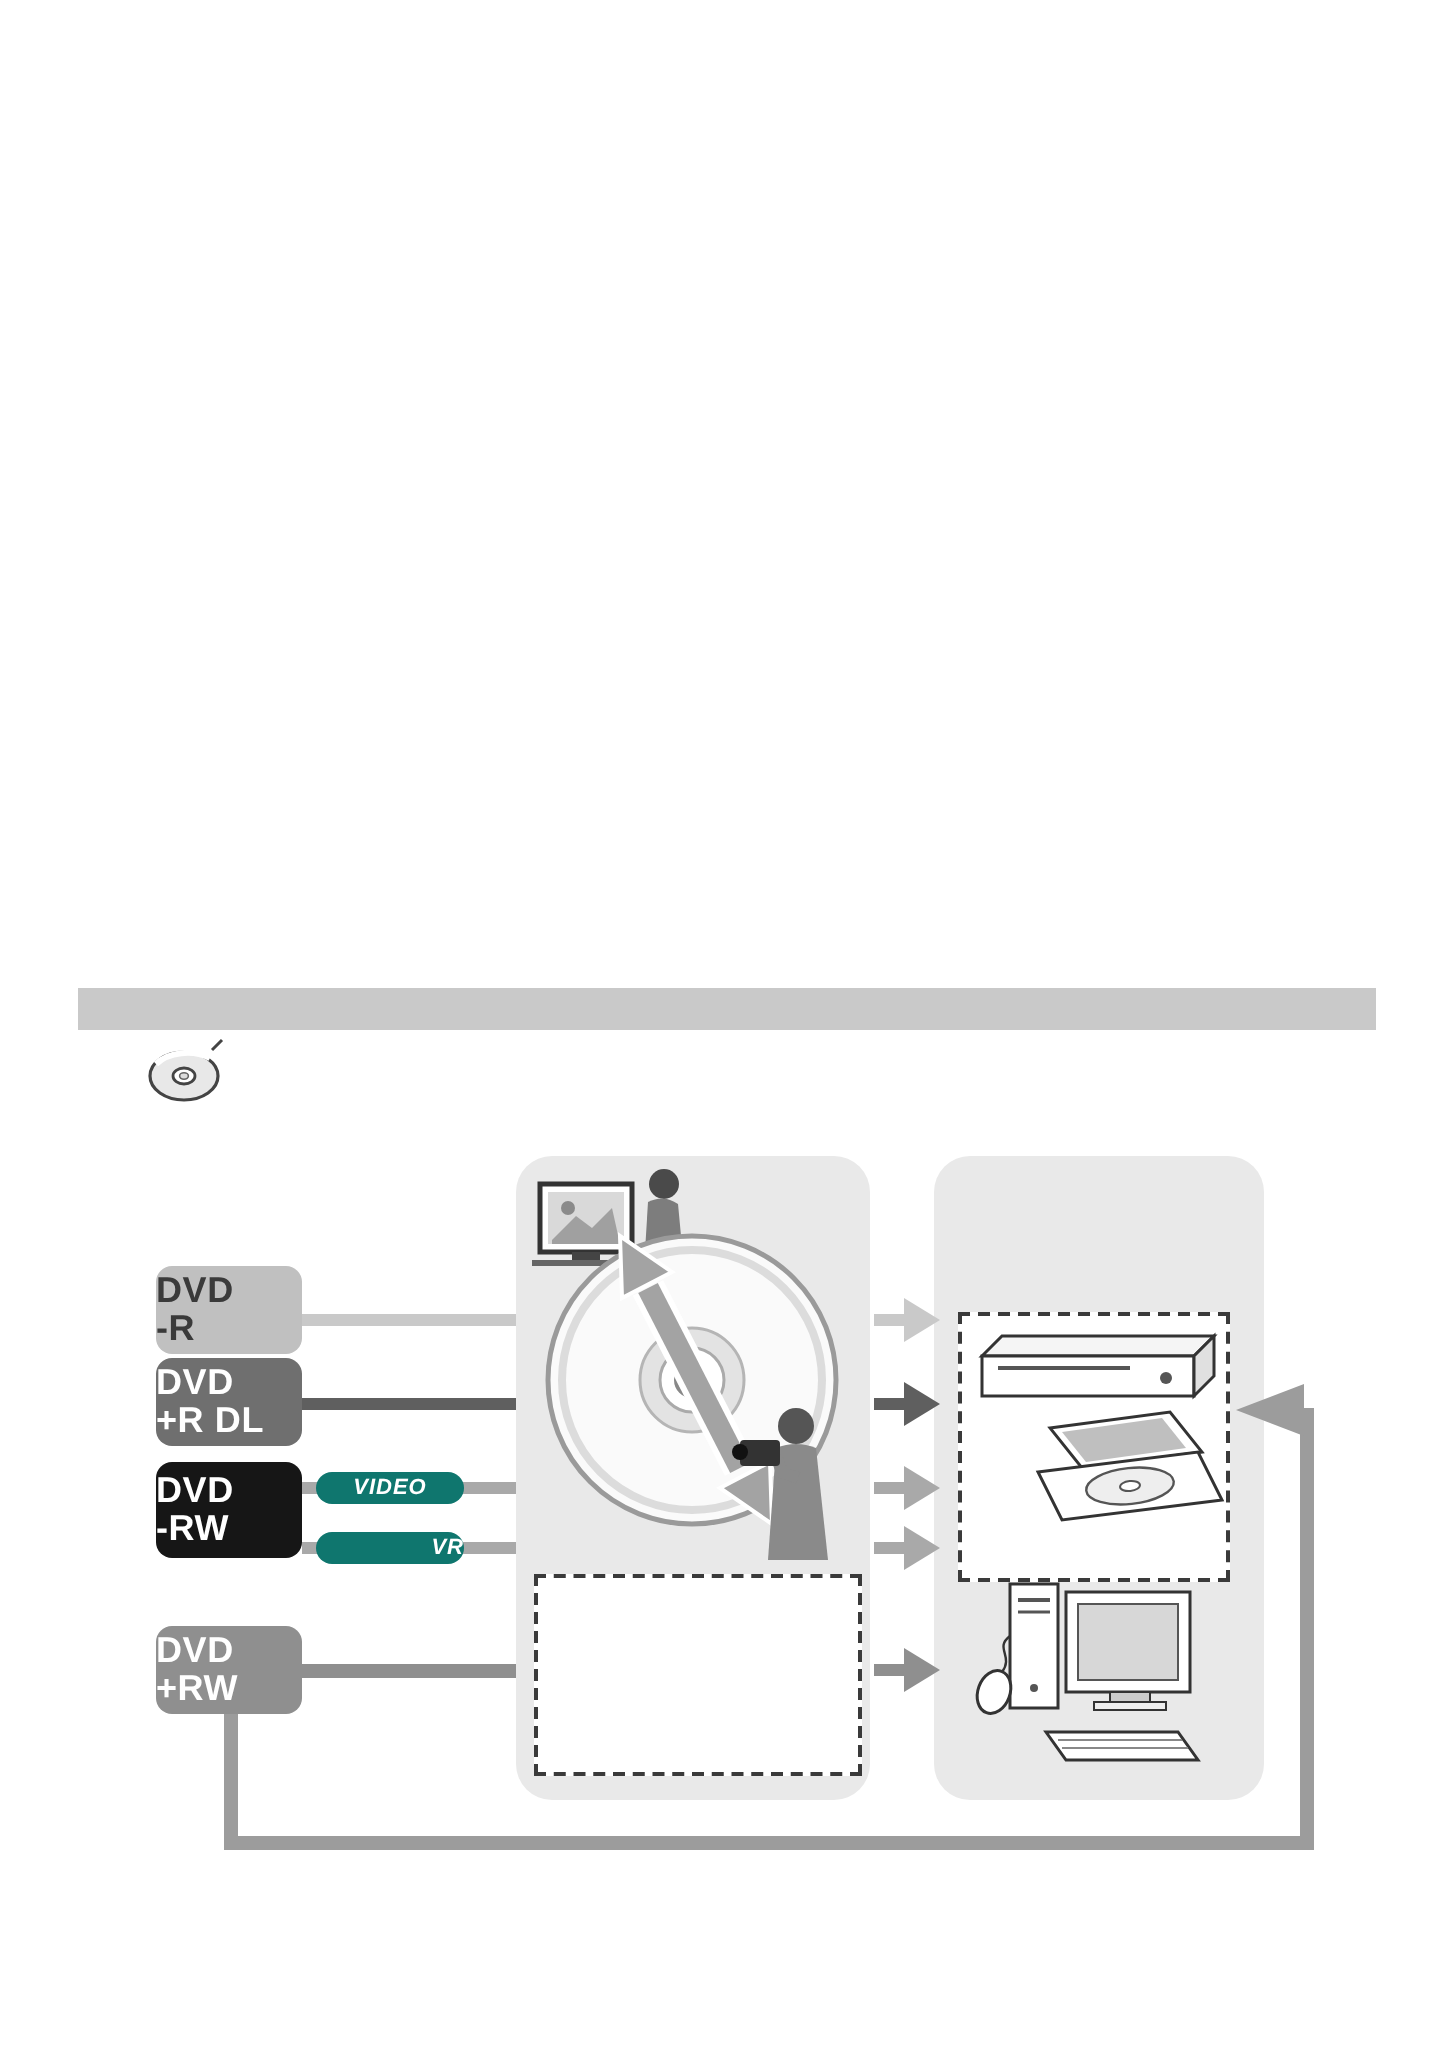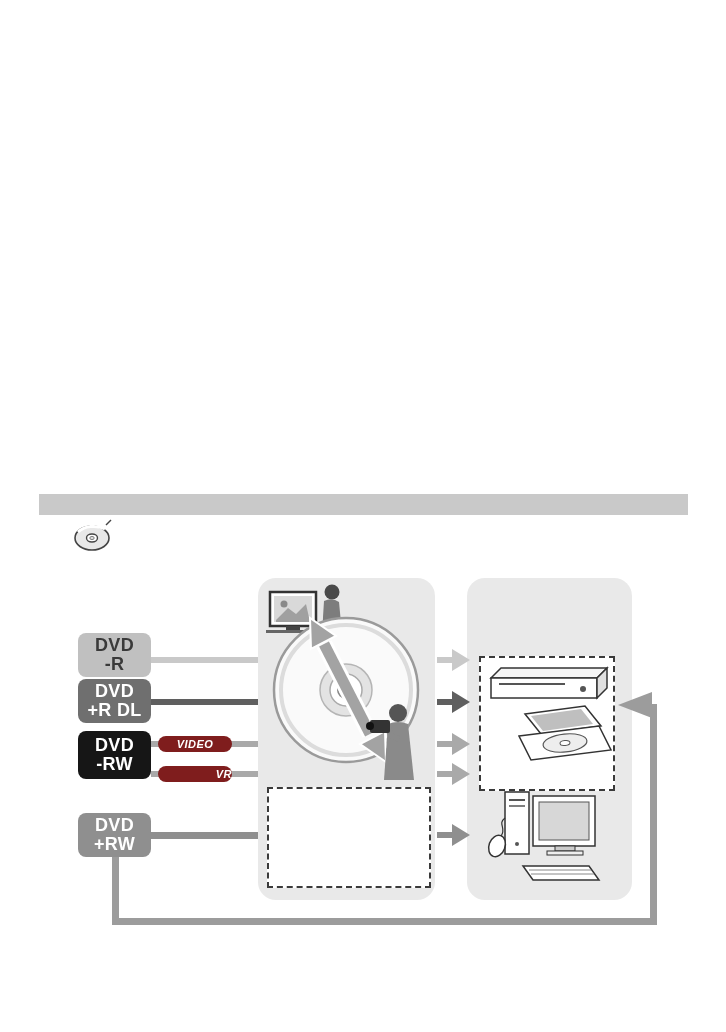--- a/index.html
+++ b/index.html
@@ -12,35 +12,35 @@
 
   .panel{position:absolute;background:#e9e9e9;border-radius:18px;}
   .panel.middle{left:258px;top:578px;width:177px;height:322px;}
   .panel.right{left:467px;top:578px;width:165px;height:322px;}
 
   .dash-box{position:absolute;background:#ffffff;border:2px dashed #3a3a3a;}
   .dash-box.mid{left:267px;top:787px;width:160px;height:97px;}
   .dash-box.players{left:479px;top:656px;width:132px;height:131px;}
 
   .badge{position:absolute;left:78px;width:73px;border-radius:8px;display:flex;flex-direction:column;
-         align-items:center;justify-content:center;font-weight:bold;line-height:1.04;letter-spacing:.3px;}
+         justify-content:center;font-weight:bold;line-height:1.04;letter-spacing:.3px;}
   .badge span{font-size:18px;}
   .badge.b-r   {top:633px;height:44px;background:#c0c0c0;color:#3a3a3a;}
   .badge.b-rdl {top:679px;height:44px;background:#6f6f6f;color:#ffffff;}
   .badge.b-rw  {top:731px;height:48px;background:#161616;color:#ffffff;}
   .badge.b-prw {top:813px;height:44px;background:#8f8f8f;color:#ffffff;}
 
   .hline{position:absolute;height:6px;left:151px;width:107px;}
   .hl-r   {top:657px;background:#c9c9c9;}
   .hl-rdl {top:699px;background:#5f5f5f;}
   .hl-vid {top:741px;background:#a9a9a9;}
   .hl-vr  {top:771px;background:#a9a9a9;}
   .hl-prw {top:832px;height:7px;background:#8f8f8f;}
 
-  .pill{position:absolute;left:158px;width:74px;height:16px;border-radius:9px;background:#7f1d1d;
+  .pill{position:absolute;left:158px;width:74px;height:16px;border-radius:9px;background:#0f766e;
         color:#ffffff;font-weight:bold;font-style:italic;font-size:11px;display:flex;
         align-items:center;justify-content:center;letter-spacing:.5px;}
   .pill.video{top:736px;}
   .pill.vr{top:766px;justify-content:flex-end;}
 
   .arrow{position:absolute;left:437px;width:33px;height:22px;}
   .arrow .tail{position:absolute;left:0;top:8px;width:17px;height:6px;}
   .arrow .head{position:absolute;left:15px;top:0;width:0;height:0;
                border-top:11px solid transparent;border-bottom:11px solid transparent;}
   .arrow.a1{top:649px;} .arrow.a1 .tail{background:#c9c9c9;} .arrow.a1 .head{border-left:18px solid #c9c9c9;}

